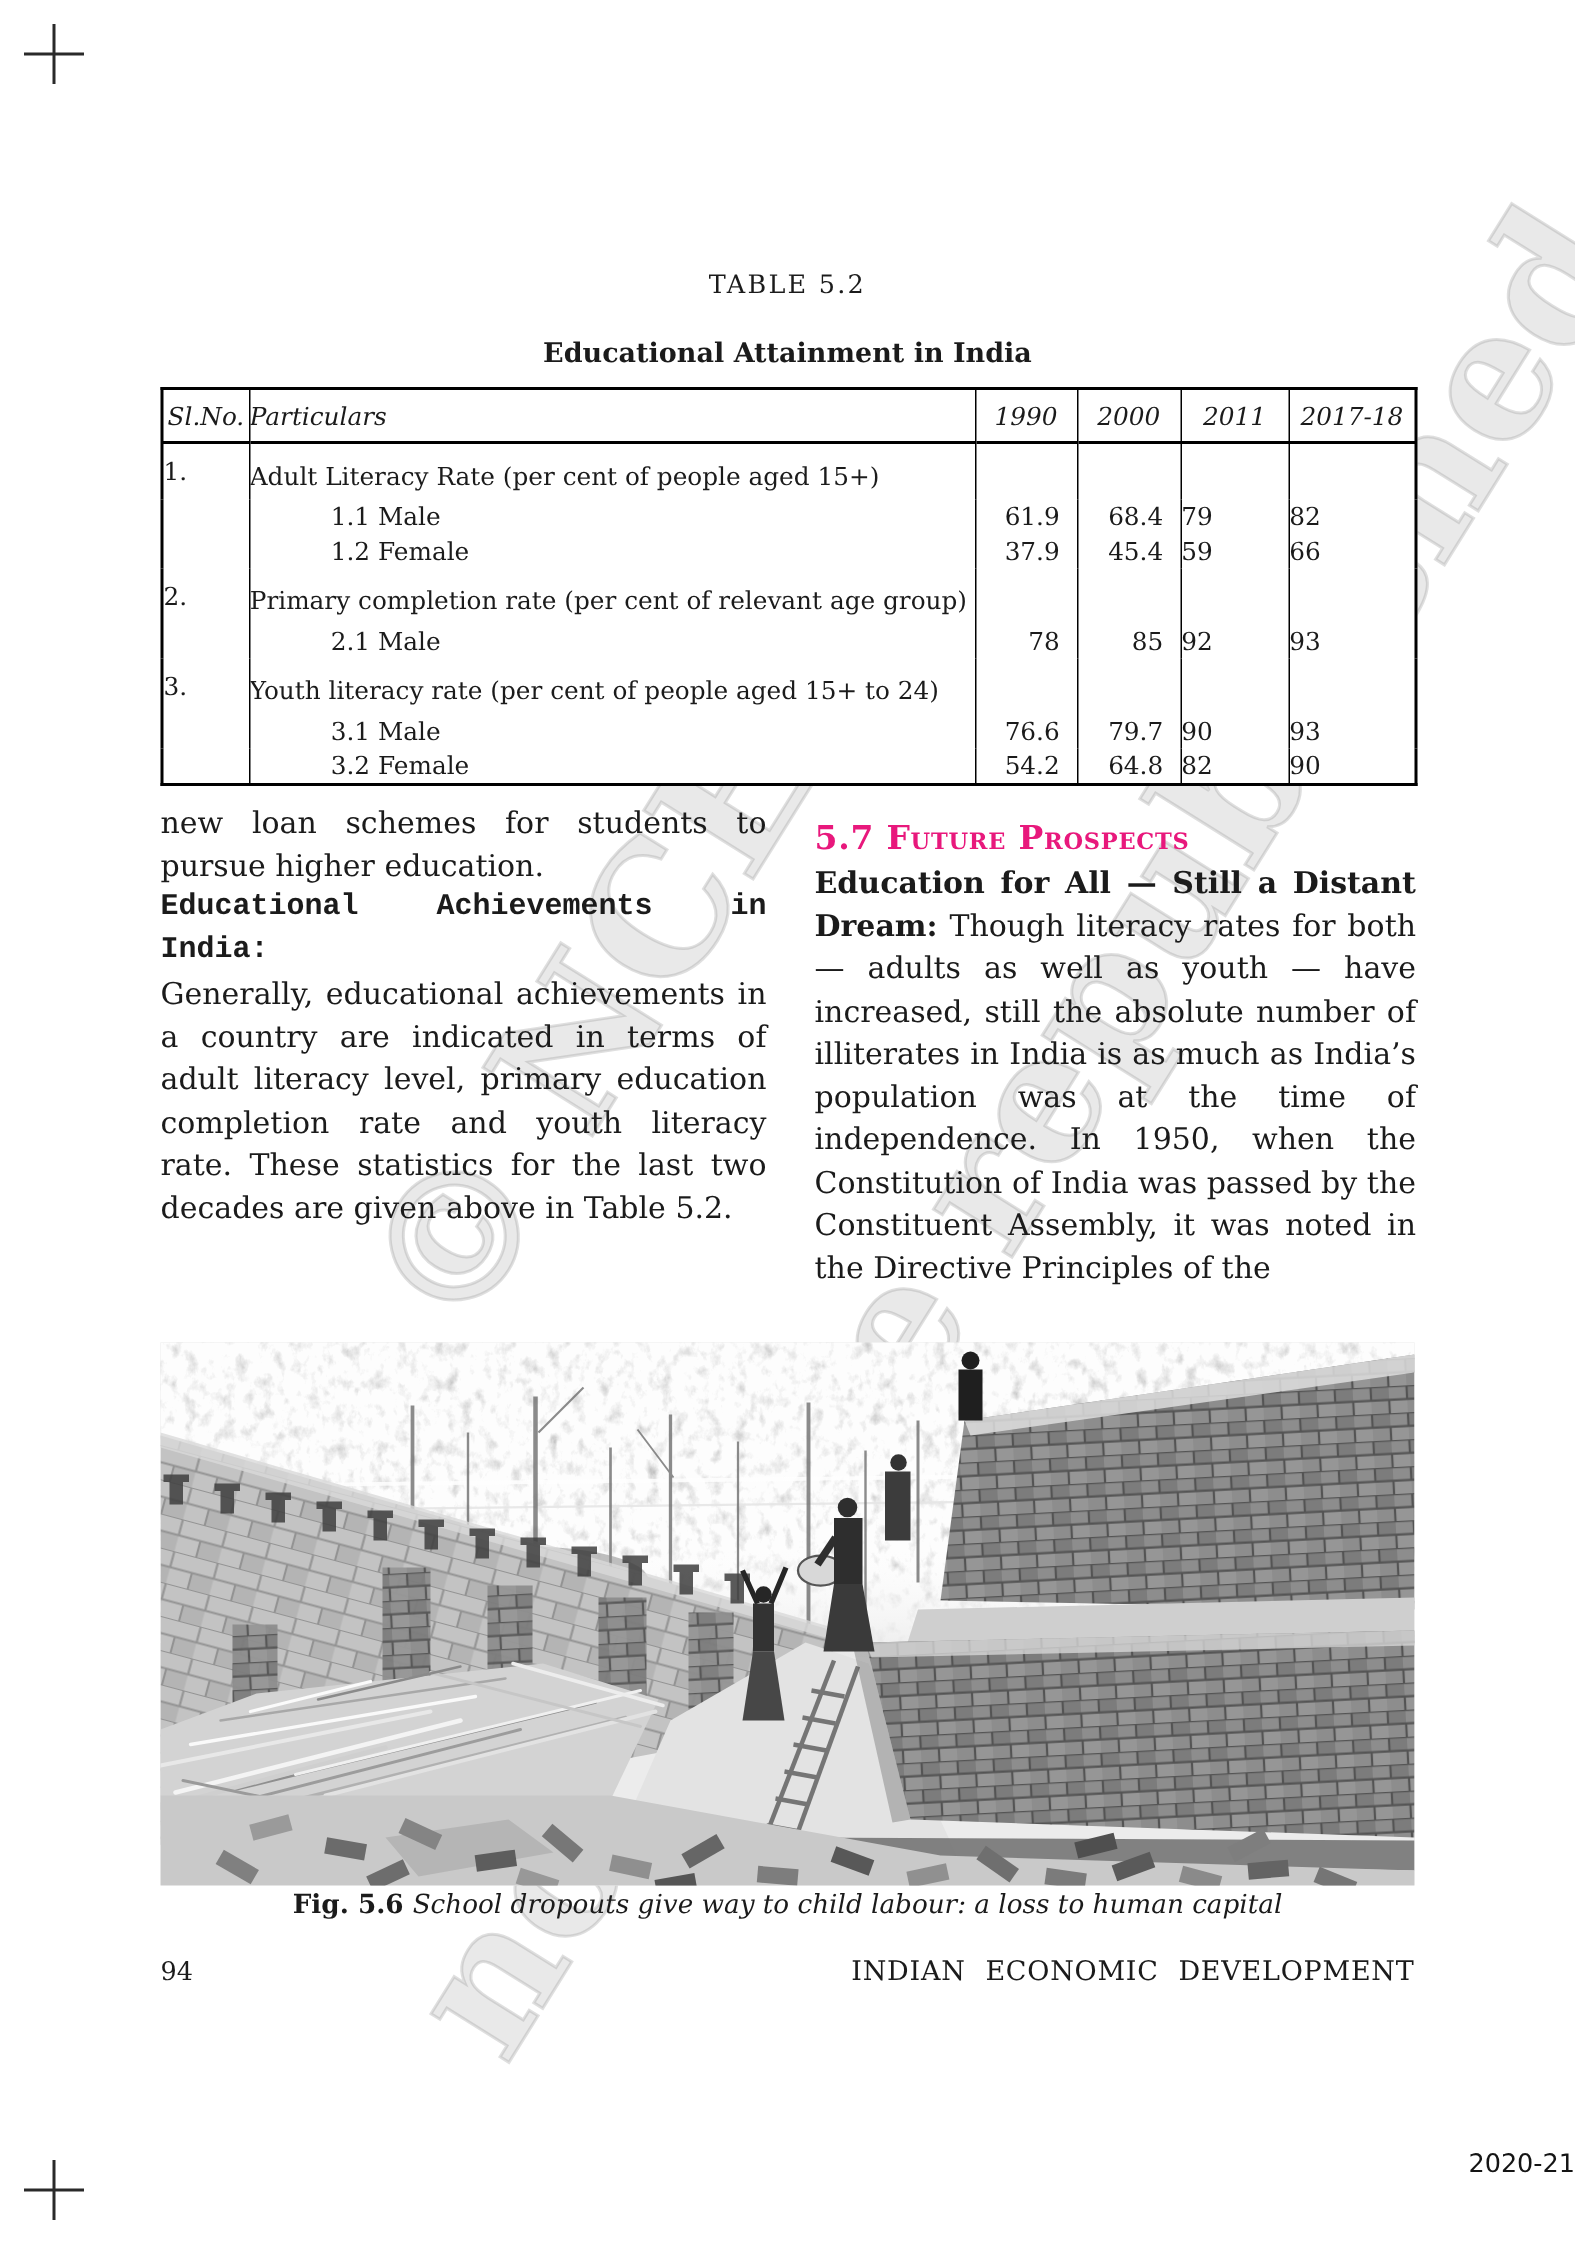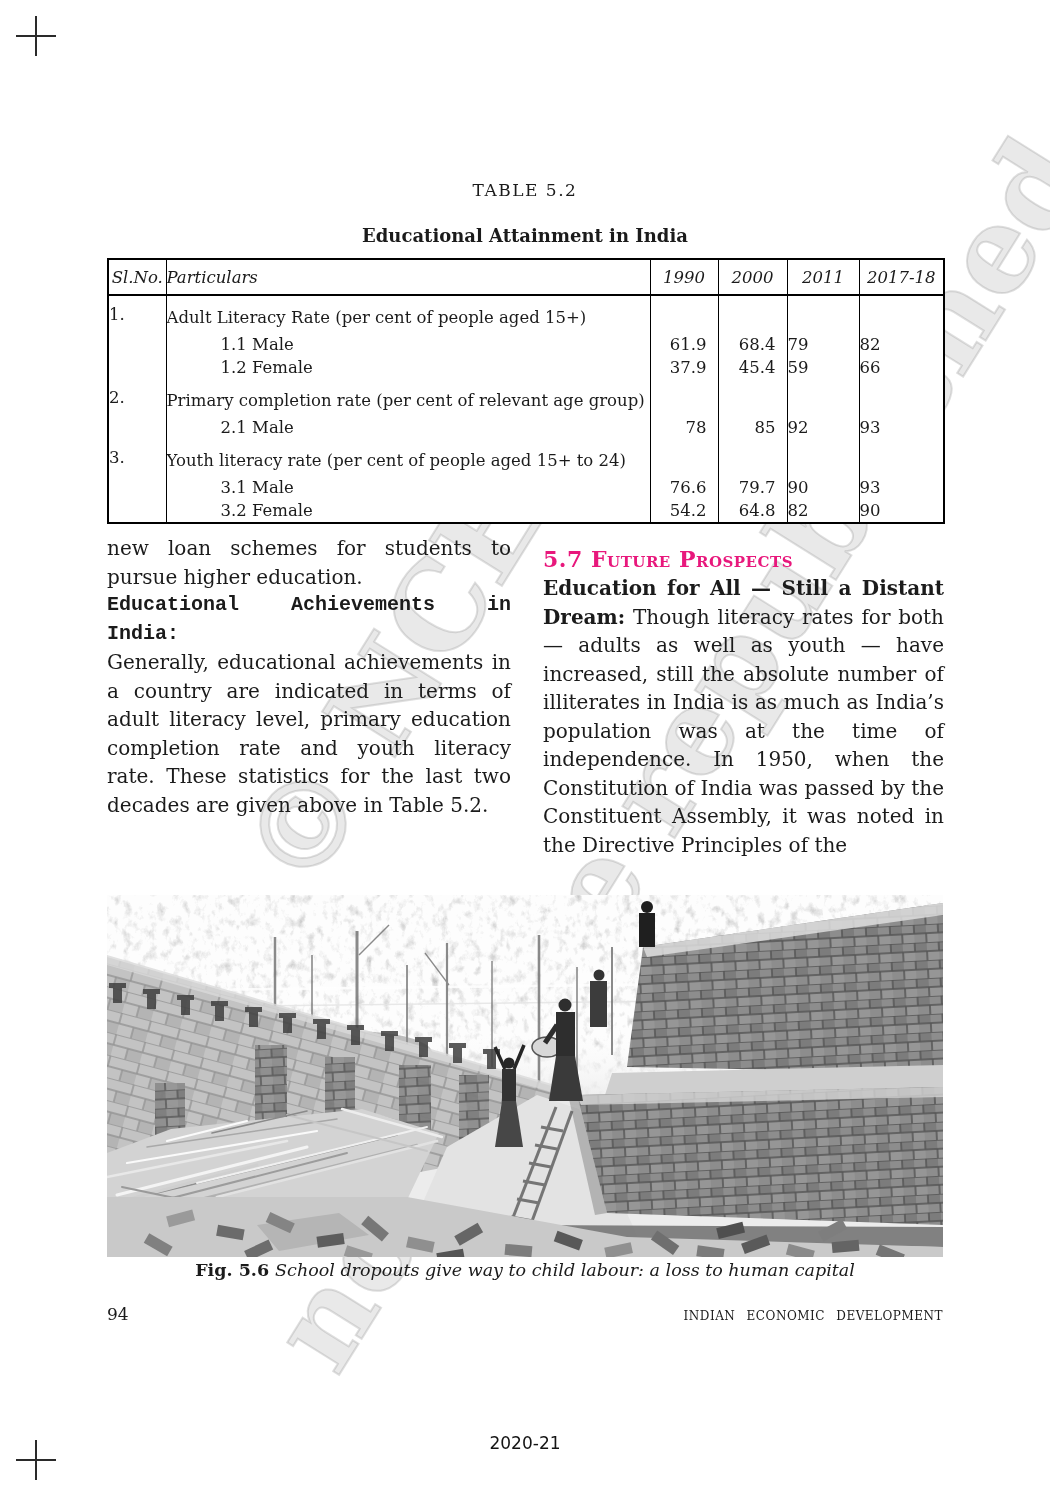--- a/index.html
+++ b/index.html
@@ -53,23 +53,23 @@
 
   .photo{position:absolute;z-index:2;left:107px;top:895px;width:836px;height:362px;background:#ddd;}
   .photo svg{display:block;}
 
   .caption{top:1260px;left:0;width:100%;text-align:center;font-size:17.5px;}
   .caption .cap-label{font-weight:bold;margin-right:6px;}
   .caption .cap-text{font-style:italic;}
 
   .footer{top:1304px;left:107px;width:836px;display:flex;justify-content:space-between;align-items:baseline;}
   .footer .pnum{font-size:17px;}
-  .footer .btitle{font-size:12px;letter-spacing:0.5px;word-spacing:7px;}
-
-  .edition{top:1433px;left:0;width:100%;text-align:center;
+  .footer .btitle{font-size:18px;letter-spacing:0.5px;word-spacing:7px;}
+
+  .edition{top:1433px;left:0;width:100%;text-align:right;
            font-family:"DejaVu Sans","Liberation Sans",sans-serif;font-size:17px;color:#141414;}
 </style>
 </head>
 <body>
 
 <div class="page">
 
   <div class="crop tl"></div>
   <div class="crop bl"></div>
 

